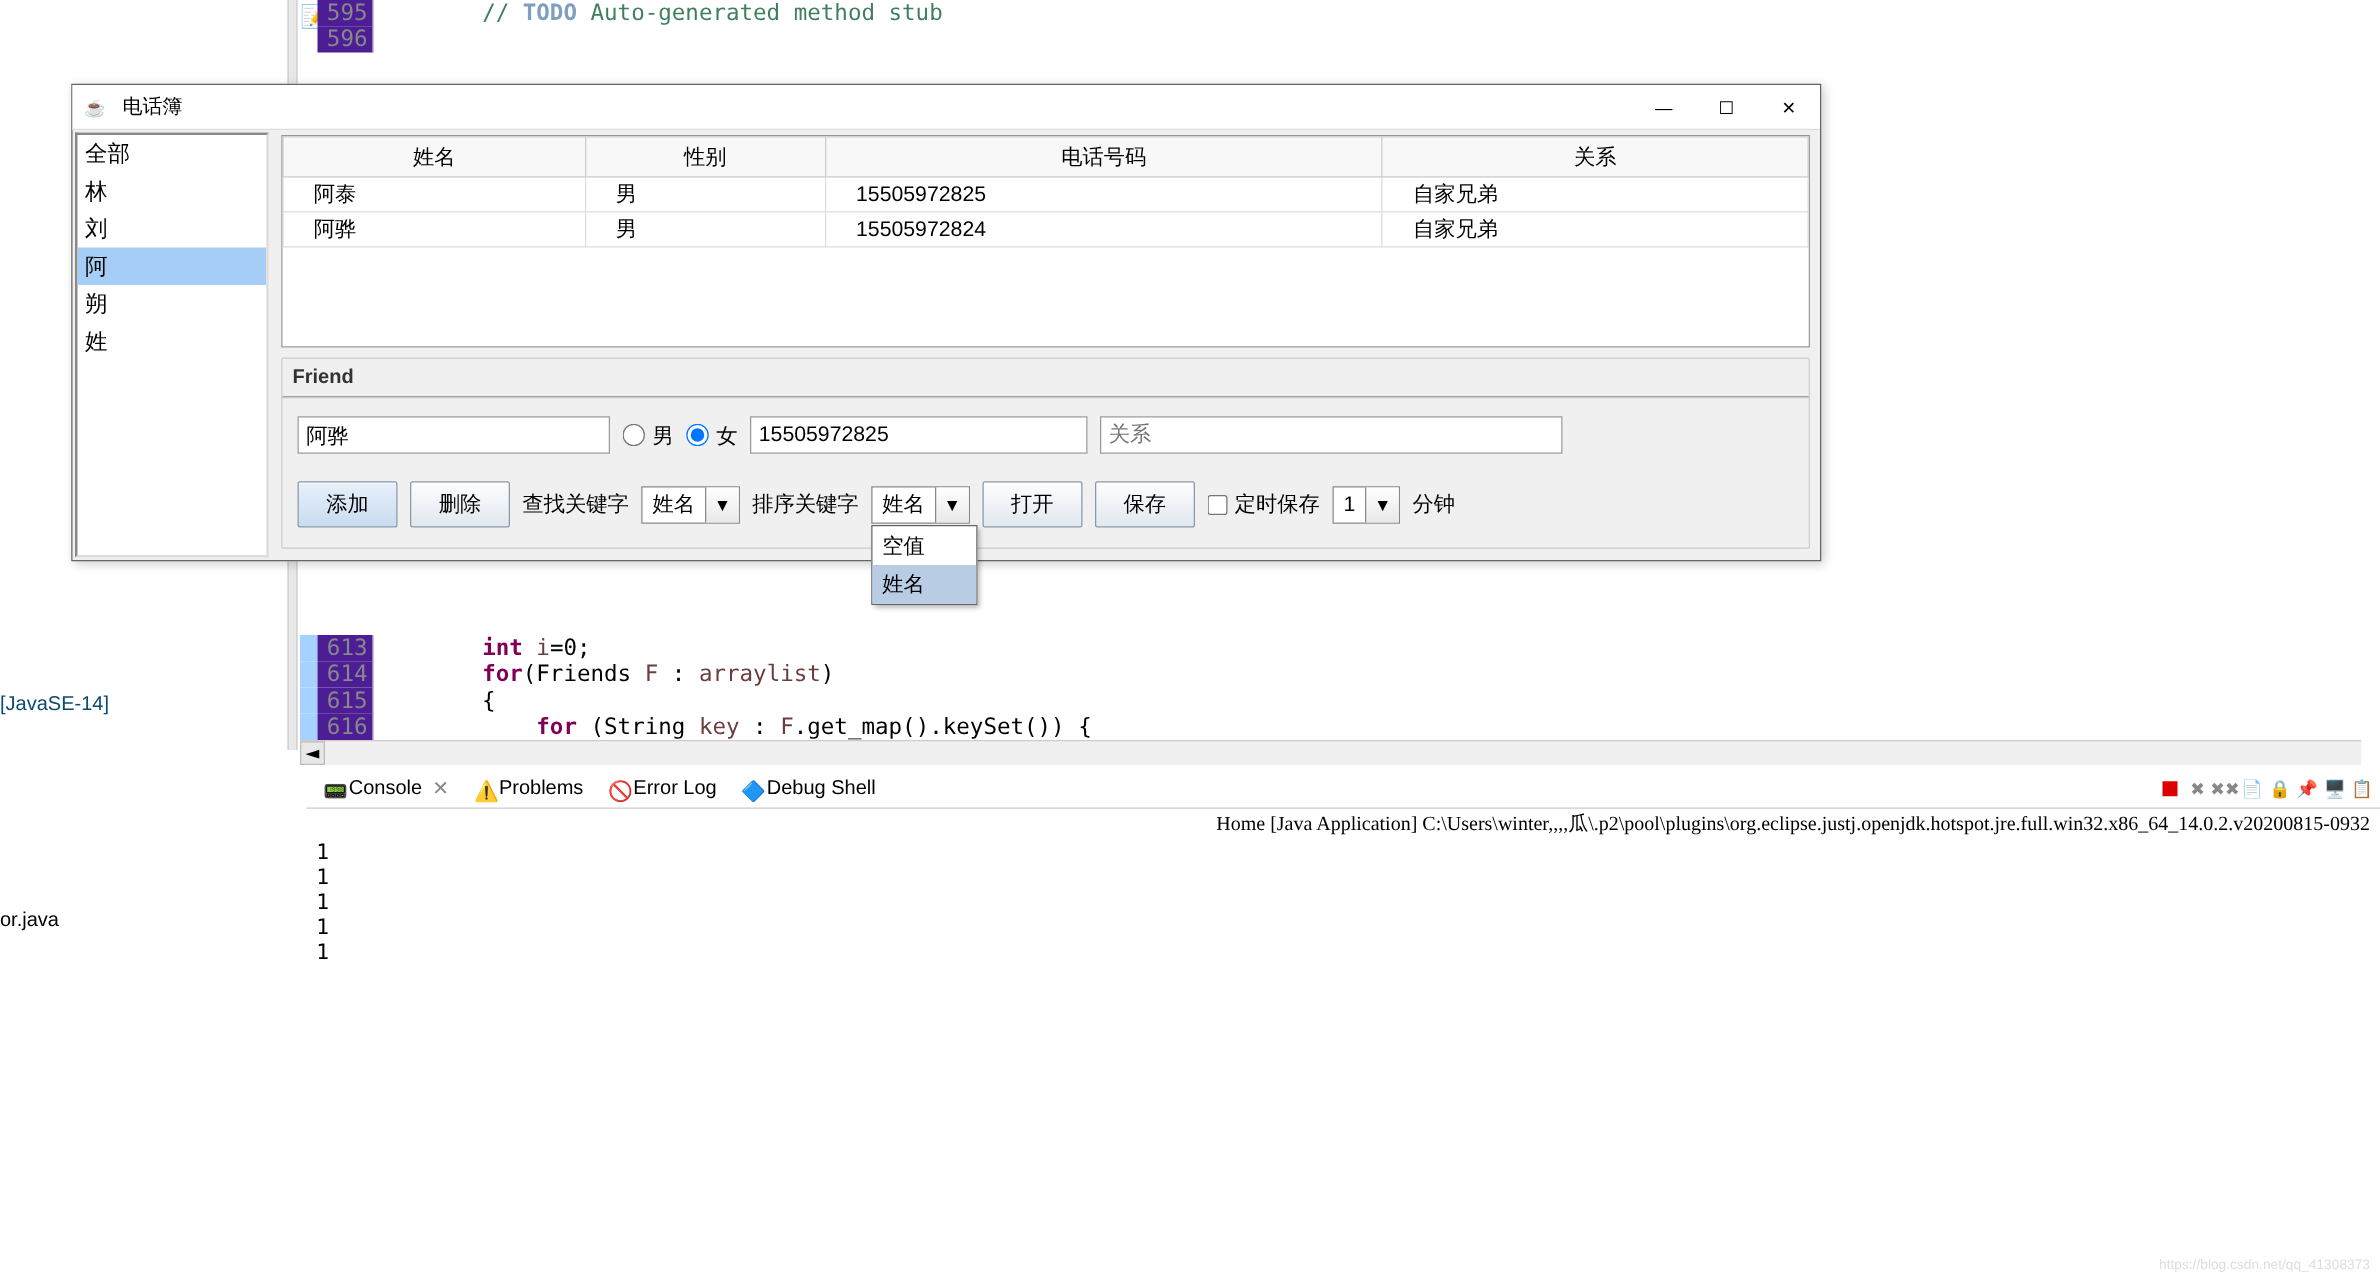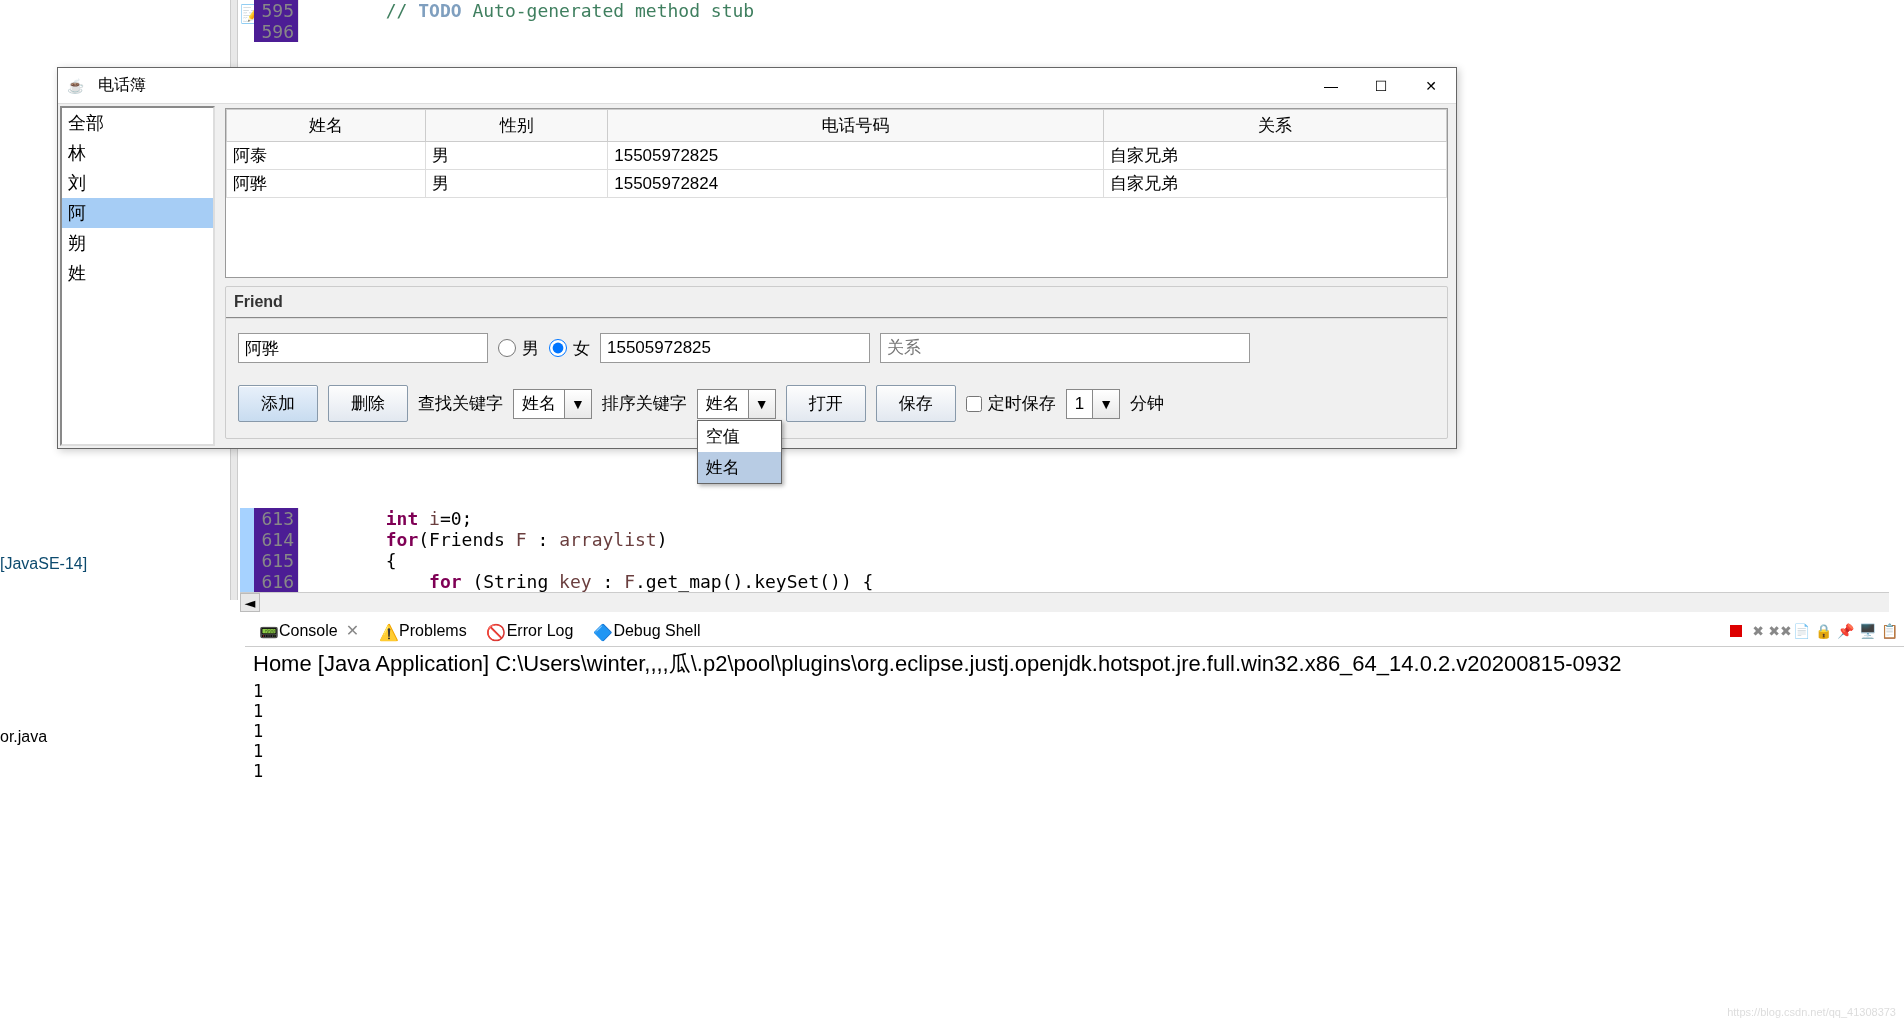--- a/index.html
+++ b/index.html
@@ -27,21 +27,21 @@
     
     .dialog-body { display: flex; height: 344px; }
     .sidebar { width: 155px; background: #fff; border: 2px inset #ddd; margin: 2px; overflow: auto; }
     .sidebar-item { padding: 3px 6px; font-size: 18px; cursor: pointer; }
     .sidebar-item.selected { background: #a6cdf5; }
     
     .main-panel { flex: 1; display: flex; flex-direction: column; padding: 4px 8px; }
     .table-wrap { border: 1px solid #999; background: #fff; height: 170px; }
     table { width: 100%; border-collapse: collapse; font-size: 17px; }
     th { border: 1px solid #ccc; padding: 4px; font-weight: normal; text-align: center; background: #f8f8f8; }
-    td { border: 1px solid #ddd; padding: 2px 6px; }
+    td { border: 1px solid #ddd; padding: 2px 24px; }
     
     .friend-panel { margin-top: 8px; border: 1px solid #ccc; background: #f0f0f0; border-radius: 2px; }
     .friend-title { font-weight: bold; padding: 6px 8px; color: #333; border-bottom: 2px groove #ddd; font-size: 16px; }
     .friend-row { display: flex; align-items: center; padding: 14px 12px; gap: 10px; }
     .text-input { border: 1px solid #999; background: #fff; padding: 4px 6px; font-size: 17px; height: 30px; }
     .radio-wrap { display: flex; align-items: center; gap: 6px; font-size: 17px; }
     input[type="radio"] { width: 18px; height: 18px; }
     
     .toolbar-row { display: flex; align-items: center; padding: 8px 12px 16px; gap: 10px; flex-wrap: wrap; }
     .btn { background: linear-gradient(#fdfdfd, #e2e8f0); border: 1px solid #8899aa; padding: 6px 22px; font-size: 17px; cursor: pointer; border-radius: 2px; box-shadow: inset 0 1px 0 #fff; }
@@ -59,21 +59,21 @@
     input[type="checkbox"] { width: 16px; height: 16px; }
     
     
     .bottom-panel { position: absolute; top: 615px; left: 245px; right: 0; }
     .tabs-row { display: flex; align-items: center; border-bottom: 1px solid #ccc; height: 32px; padding: 0 4px; }
     .tab { display: flex; align-items: center; gap: 4px; padding: 4px 10px; font-size: 16px; cursor: pointer; }
     .tab-icon { width: 16px; height: 16px; display: inline-block; }
     .console-toolbar { margin-left: auto; display: flex; gap: 2px; }
     .tool-icon { width: 20px; height: 20px; display: inline-flex; align-items: center; justify-content: center; cursor: pointer; }
     .red-sq { background: #d00; width: 12px; height: 12px; }
-    .console-text { font-family: Liberation Sans, sans-serif; font-size: 22px; padding: 2px 8px; }
+    .console-text { font-family: Liberation Serif, serif; font-size: 16px; padding: 2px 8px; text-align: right; }
     .console-out { font-family: Consolas, monospace; font-size: 17px; padding: 0 8px; }
     
     .hscroll { border-top: 1px solid #ccc; height: 20px; background: #f0f0f0; display: flex; }
     .hscroll-btn { width: 20px; border: 1px solid #bbb; background: #e8e8e8; display: flex; align-items: center; justify-content: center; }
     
     
     .code-below { position: absolute; top: 508px; left: 240px; right: 15px; font-family: Consolas, monospace; font-size: 18px; }
     
     .left-frag { position: absolute; left: 0; top: 555px; font-size: 16px; color: #0c4a6e; }
     .left-frag2 { position: absolute; left: 0; top: 728px; font-size: 16px; color: #000; }

